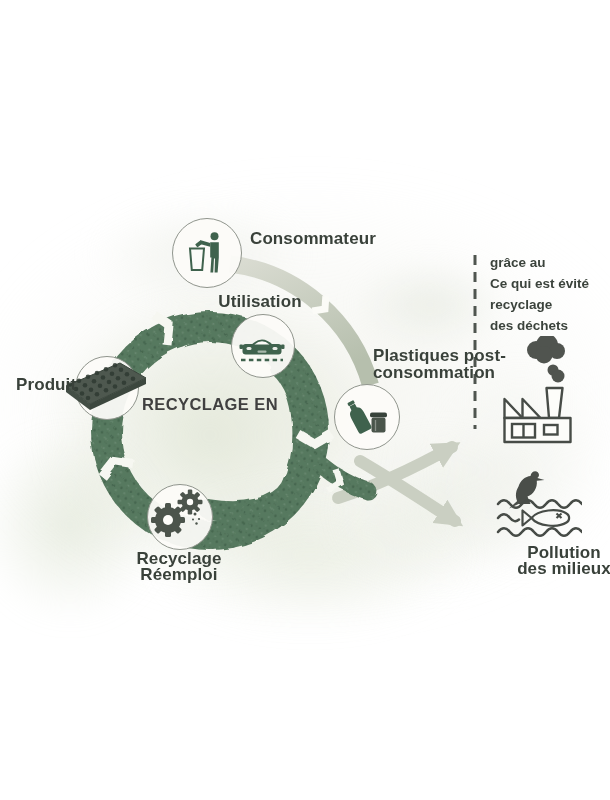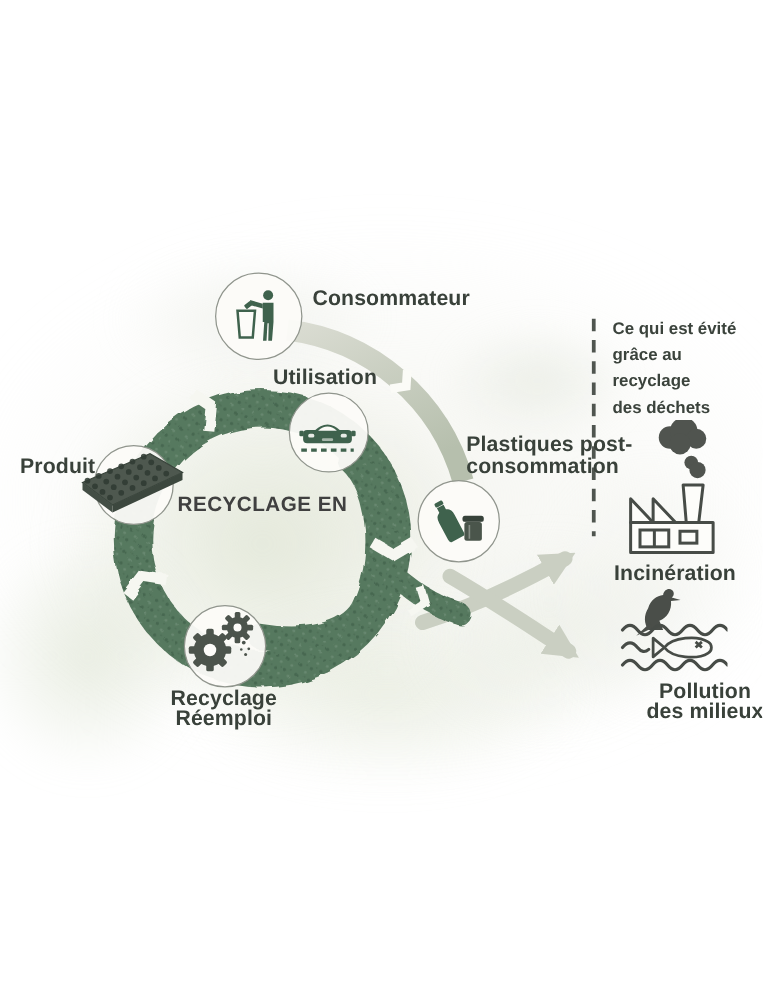--- a/index.html
+++ b/index.html
@@ -206,33 +206,33 @@
       <circle cx="20" cy="34" r="5" fill="#fdfcf9"></circle>
       <circle cx="42" cy="16" r="3.2" fill="#fdfcf9"></circle>
     </svg>
   </div>
 
   <div class="title">
     <div>RECYCLAGE EN</div>
   </div>
   <div class="lbl" style="left:250px;top:231px;">Consommateur</div>
   <div class="lbl center" style="left:200px;top:294px;width:120px;">Utilisation</div>
-  <div class="lbl" style="left:16px;top:365px;">Produit</div>
+  <div class="lbl" style="left:16px;top:377px;">Produit</div>
   <div class="lbl" style="left:373px;top:347px;line-height:17px;">
     <div>Plastiques post-</div>
     <div>consommation</div>
   </div>
   <div class="lbl center" style="left:127px;top:551px;width:104px;line-height:16px;">
     <div>Recyclage</div>
     <div>Réemploi</div>
   </div>
 
   <div class="note">
+    <div>grâce au</div>
     <div>Ce qui est évité</div>
-    <div>grâce au</div>
     <div>recyclage</div>
     <div>des déchets</div>
   </div>
 
   <div class="iconbox" style="left:500px;top:336px;">
     <svg width="80" height="108" viewBox="0 0 80 108">
       <g fill="#50544f">
         <circle cx="36" cy="14" r="9"></circle>
           <circle cx="47" cy="9" r="11"></circle>
           <circle cx="57" cy="15" r="8"></circle>
@@ -246,21 +246,20 @@
         <path d="M22.5,82 L22.5,63 L40.5,82 Z"></path>
         <rect x="4.5" y="82" width="66" height="24"></rect>
       </g>
       <g fill="none" stroke="#474c47" stroke-width="2.4">
         <rect x="12" y="88" width="23" height="13.5"></rect>
         <line x1="23.5" y1="88" x2="23.5" y2="101.5"></line>
         <rect x="44" y="89" width="13.5" height="9.5"></rect>
       </g>
     </svg>
   </div>
-  <div class="lbl center" style="left:478px;top:451px;width:124px;">Incinération</div>
 
   <div class="iconbox" style="left:494px;top:467px;">
     <svg width="88" height="74" viewBox="0 0 88 74">
       <g fill="#4a4e49">
         <path d="M25,37 C21,32 21,25 24.5,19.5 C26.5,13 31.5,9.5 36.5,9 C37,5 41,3 43.8,5.2 C45.6,6.8 45.4,9.6 43.4,11 L50.5,13 L42.8,13.8 C43.6,21 39.5,27.5 33.5,29.5 L36.5,37 Z"></path>
         <path d="M26.5,31 L15,41.5 L27.5,35.5 Z"></path>
       </g>
       <g fill="none" stroke="#474c47" stroke-width="2.5" stroke-linecap="round">
         <path d="M4,37 q6,-7.5 12,0 q6,7.5 12,0 q6,-7.5 12,0 q6,7.5 12,0 q6,-7.5 12,0 q6,7.5 12,0 q6,-7.5 12,0"></path>
         <path d="M4,51 q6,-7.5 12,0 q4.5,5.5 9,1.5"></path>

